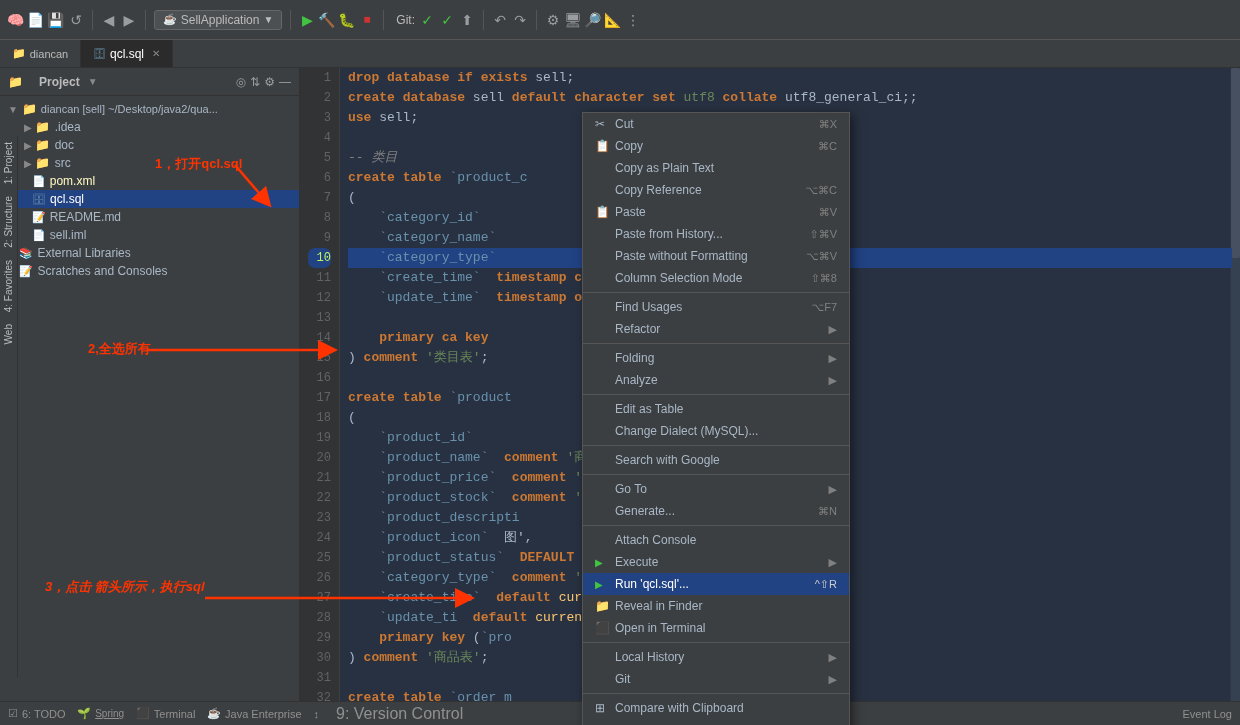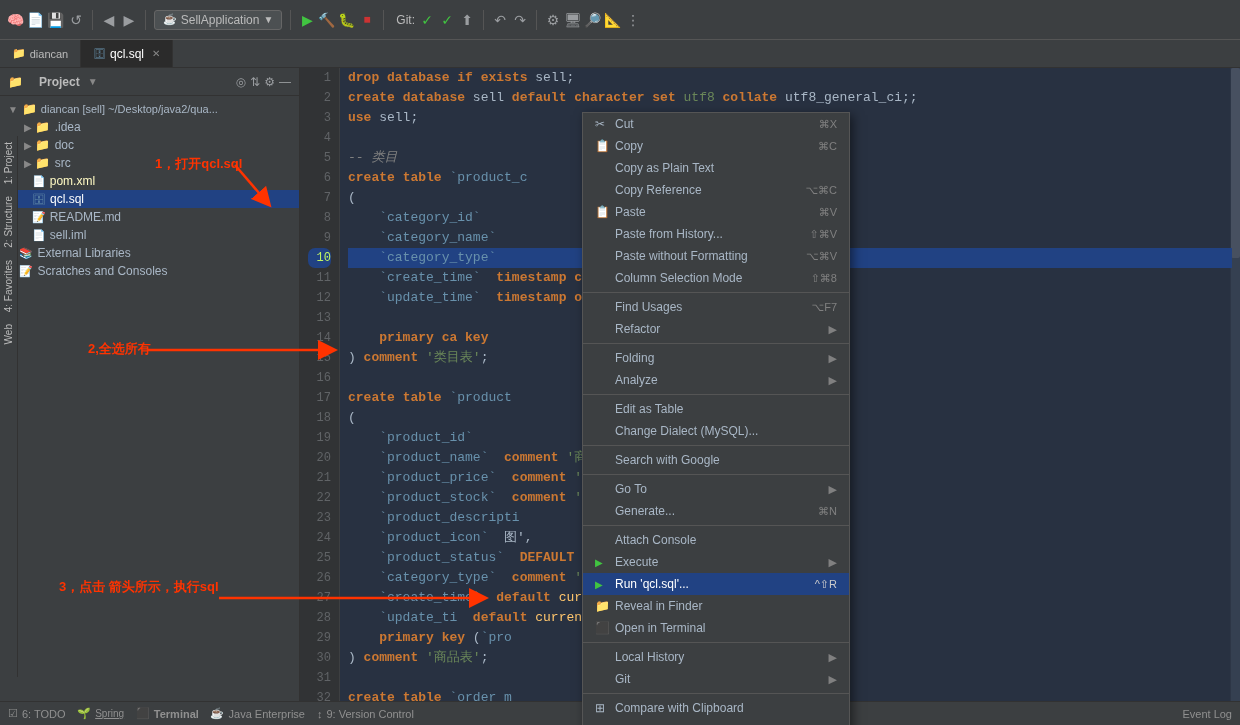--- a/index.html
+++ b/index.html
@@ -642,21 +642,21 @@
     <line x1="60" y1="10" x2="240" y2="10" stroke="#ff3300" stroke-width="2.5" marker-end="url(#ah2)"></line>
     <defs>
         <marker id="ah2" markerWidth="8" markerHeight="8" refX="4" refY="4" orient="auto">
           <path d="M0,0 L8,4 L0,8 Z" fill="#ff3300"></path>
         </marker>
       </defs>
   </svg>
   <span style="position:relative; z-index:201;">2,全选所有</span>
 </div>
 
-<div class="annotation" style="left:59px; top:578px; color:#ff3300;">
+<div class="annotation" style="left:45px; top:578px; color:#ff3300;font-style:italic;">
   <svg width="450" height="60" style="position:absolute; left:0; top:0;">
     <line x1="160" y1="20" x2="420" y2="20" stroke="#ff3300" stroke-width="2.5" marker-end="url(#ah3)"></line>
     <defs>
         <marker id="ah3" markerWidth="8" markerHeight="8" refX="4" refY="4" orient="auto">
           <path d="M0,0 L8,4 L0,8 Z" fill="#ff3300"></path>
         </marker>
       </defs>
   </svg>
   <span style="position:relative; z-index:201;">3，点击 箭头所示，执行sql</span>
 </div>
@@ -665,27 +665,27 @@
   <div class="status-item">
     <span style="font-size:11px;">☑</span>
     <span style="font-size:11px; color:#909090;">6: TODO</span>
   </div>
   <div class="status-item">
     <span style="font-size:11px; color:#6a8759;">🌱</span>
     <span style="font-size:10px; color:#909090;text-decoration:underline;">Spring</span>
   </div>
   <div class="status-item">
     <span style="font-size:11px;">⬛</span>
-    <span style="font-size:11px; color:#909090;font-weight:bold;">Terminal</span>
+    <span style="font-size:11px; color:#909090;">Terminal</span>
   </div>
   <div class="status-item">
     <span style="font-size:11px; color:#ffc66d;">☕</span>
     <span style="font-size:11px; color:#909090;">Java Enterprise</span>
   </div>
   <div class="status-item">
     <span style="font-size:11px;">↕</span>
-    <span style="font-size:11px; color:#909090;">9: Version Control</span>
+    <span style="font-size:16px; color:#909090;margin-left:13px;">9: Version Control</span>
   </div>
   <div style="flex:1;"></div>
   <div class="status-item">
     <span style="font-size:11px; color:#909090;">Event Log</span>
   </div>
 </div>
 
 </body></html>

